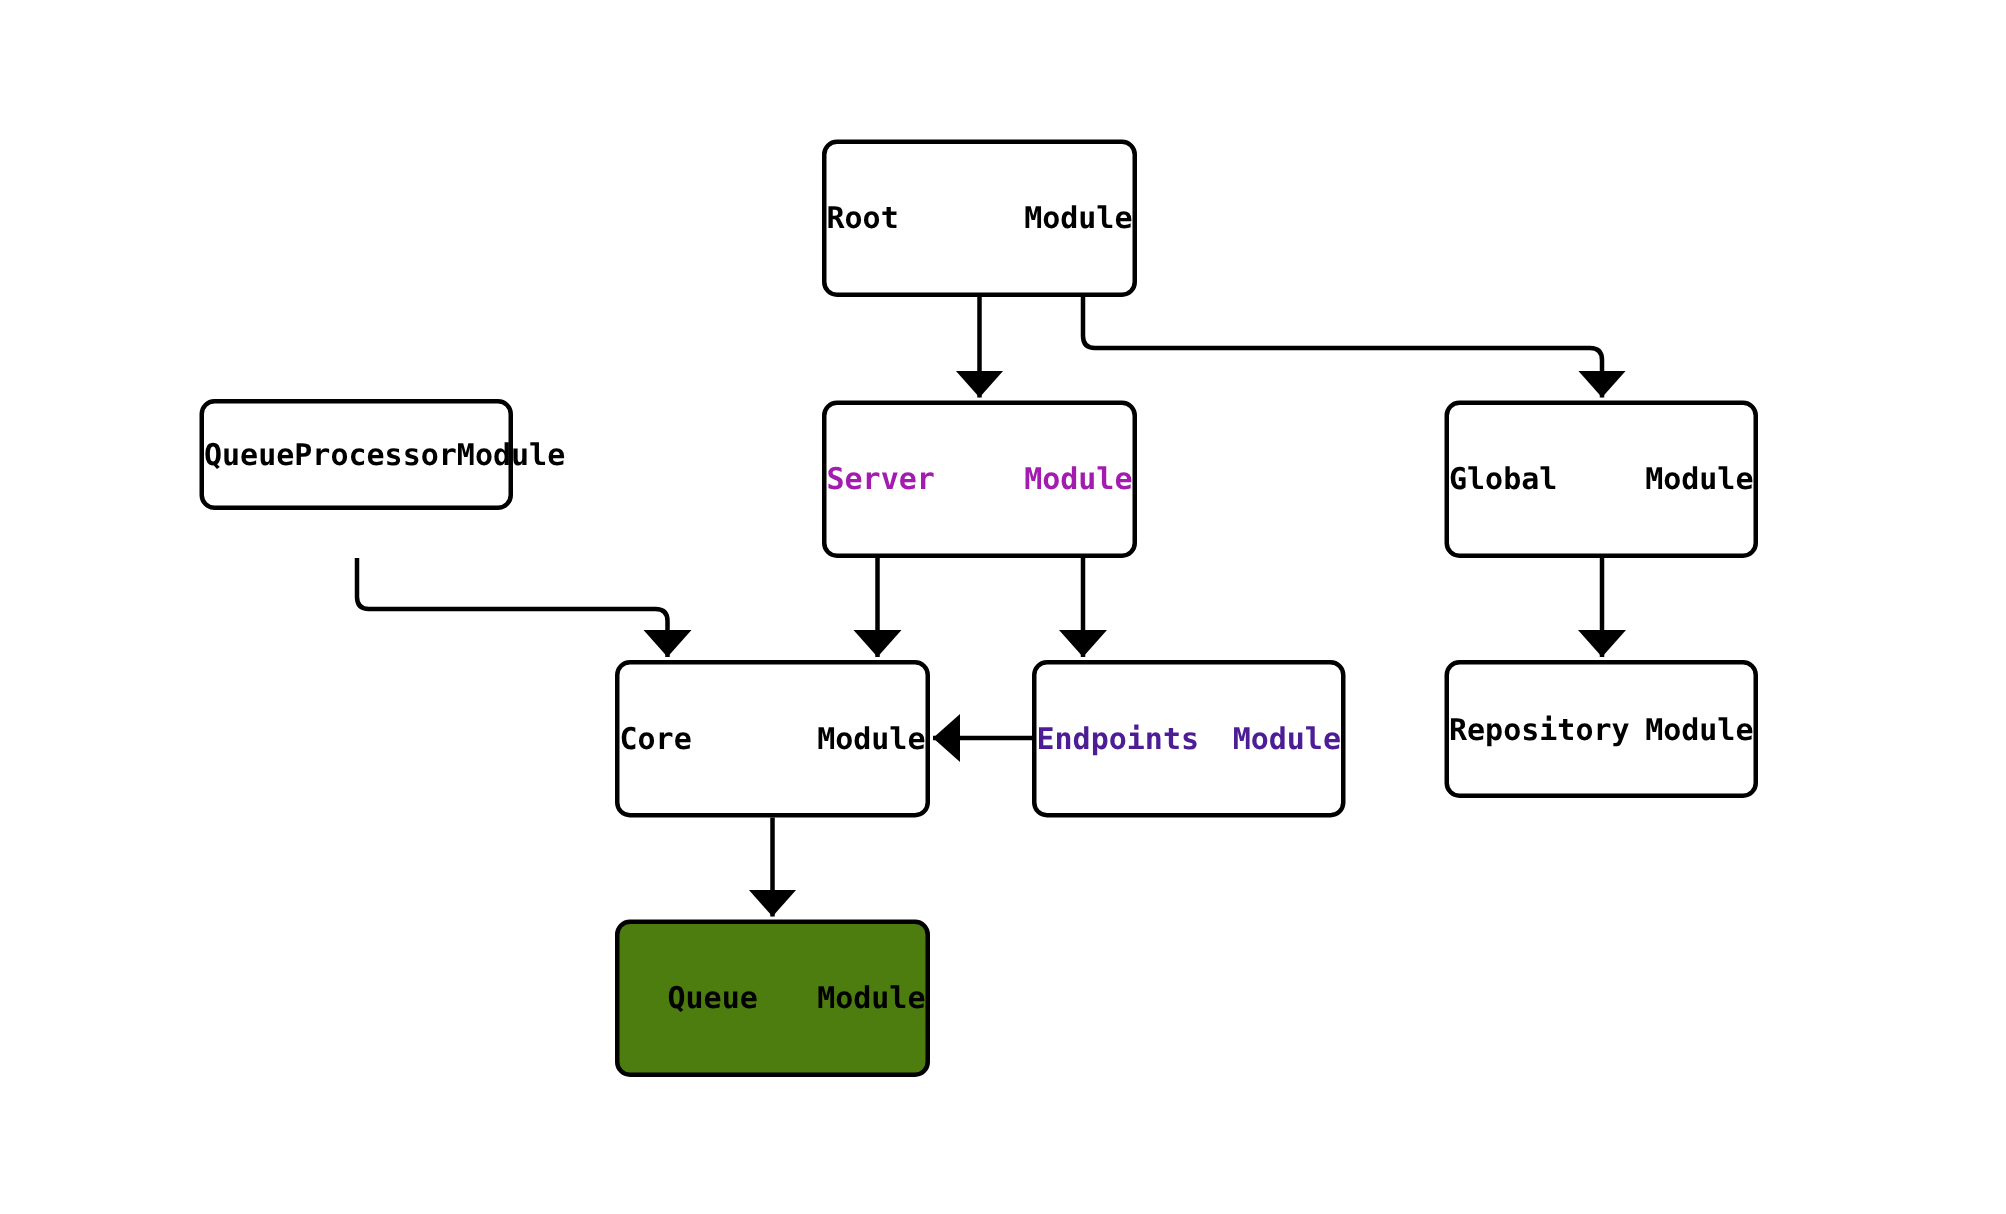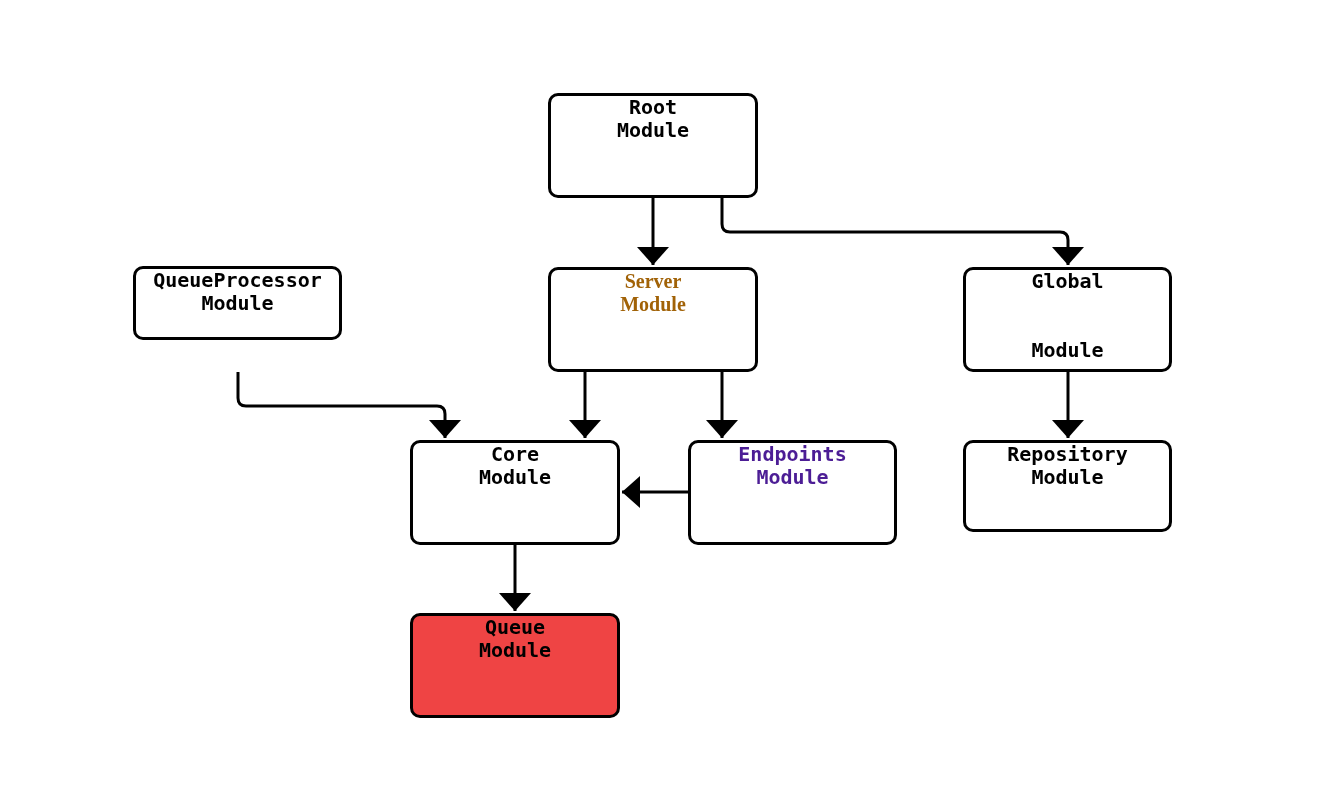--- a/index.html
+++ b/index.html
@@ -25,23 +25,22 @@
     fill: none;
     stroke-width: 3;
     stroke-linecap: butt;
   }
   .node {
     position: absolute;
     border: 3px solid #000;
     border-radius: 10px;
     background: #ffffff;
     display: flex;
-    flex-direction: column;
     align-items: center;
-    justify-content: flex-start;
+    justify-content: space-between;
     text-align: center;
   }
   .node-line {
     font-weight: bold;
     font-size: 20px;
     line-height: 23px;
     white-space: pre;
   }
 </style>
 </head>
@@ -67,38 +66,38 @@
   </svg>
   <div>
       <div class="node" style="left: 548px; top: 93px; width: 210px; height: 105px; border-color: rgb(0, 0, 0); background: rgb(255, 255, 255); color: rgb(0, 0, 0);">
         <div class="node-line">Root</div>
         <div class="node-line">Module</div>
       </div>
       <div class="node" style="left: 133px; top: 266px; width: 209px; height: 74px; border-color: rgb(0, 0, 0); background: rgb(255, 255, 255); color: rgb(0, 0, 0);">
         <div class="node-line">QueueProcessor</div>
         <div class="node-line">Module</div>
       </div>
-      <div class="node" style="left: 548px; top: 267px; width: 210px; height: 105px; border-color: rgb(0, 0, 0); background: rgb(255, 255, 255); color: #a16207; font-family: Liberation Serif, serif;">
+      <div class="node" style="left: 548px; top: 267px; width: 210px; height: 105px; border-color: rgb(0, 0, 0); background: rgb(255, 255, 255); color: #a21caf;">
         <div class="node-line">Server</div>
         <div class="node-line">Module</div>
       </div>
       <div class="node" style="left: 963px; top: 267px; width: 209px; height: 105px; border-color: rgb(0, 0, 0); background: rgb(255, 255, 255); color: rgb(0, 0, 0); gap: 46px;">
         <div class="node-line">Global</div>
         <div class="node-line">Module</div>
       </div>
       <div class="node" style="left: 410px; top: 440px; width: 210px; height: 105px; border-color: rgb(0, 0, 0); background: rgb(255, 255, 255); color: rgb(0, 0, 0);">
         <div class="node-line">Core</div>
         <div class="node-line">Module</div>
       </div>
       <div class="node" style="left: 688px; top: 440px; width: 209px; height: 105px; border-color: rgb(0, 0, 0); background: rgb(255, 255, 255); color: #4c1d95;">
         <div class="node-line">Endpoints</div>
         <div class="node-line">Module</div>
       </div>
       <div class="node" style="left: 963px; top: 440px; width: 209px; height: 92px; border-color: rgb(0, 0, 0); background: rgb(255, 255, 255); color: rgb(0, 0, 0);">
         <div class="node-line">Repository</div>
         <div class="node-line">Module</div>
       </div>
-      <div class="node" style="left: 410px; top: 613px; width: 210px; height: 105px; border-color: rgb(0, 0, 0); background: #ef4444; color: rgb(0, 0, 0);">
+      <div class="node" style="left: 410px; top: 613px; width: 210px; height: 105px; border-color: rgb(0, 0, 0); background: #4d7c0f; color: rgb(0, 0, 0); padding-left: 32px;">
         <div class="node-line">Queue</div>
         <div class="node-line">Module</div>
       </div>
     </div>
 </div>
 
 </body></html>

